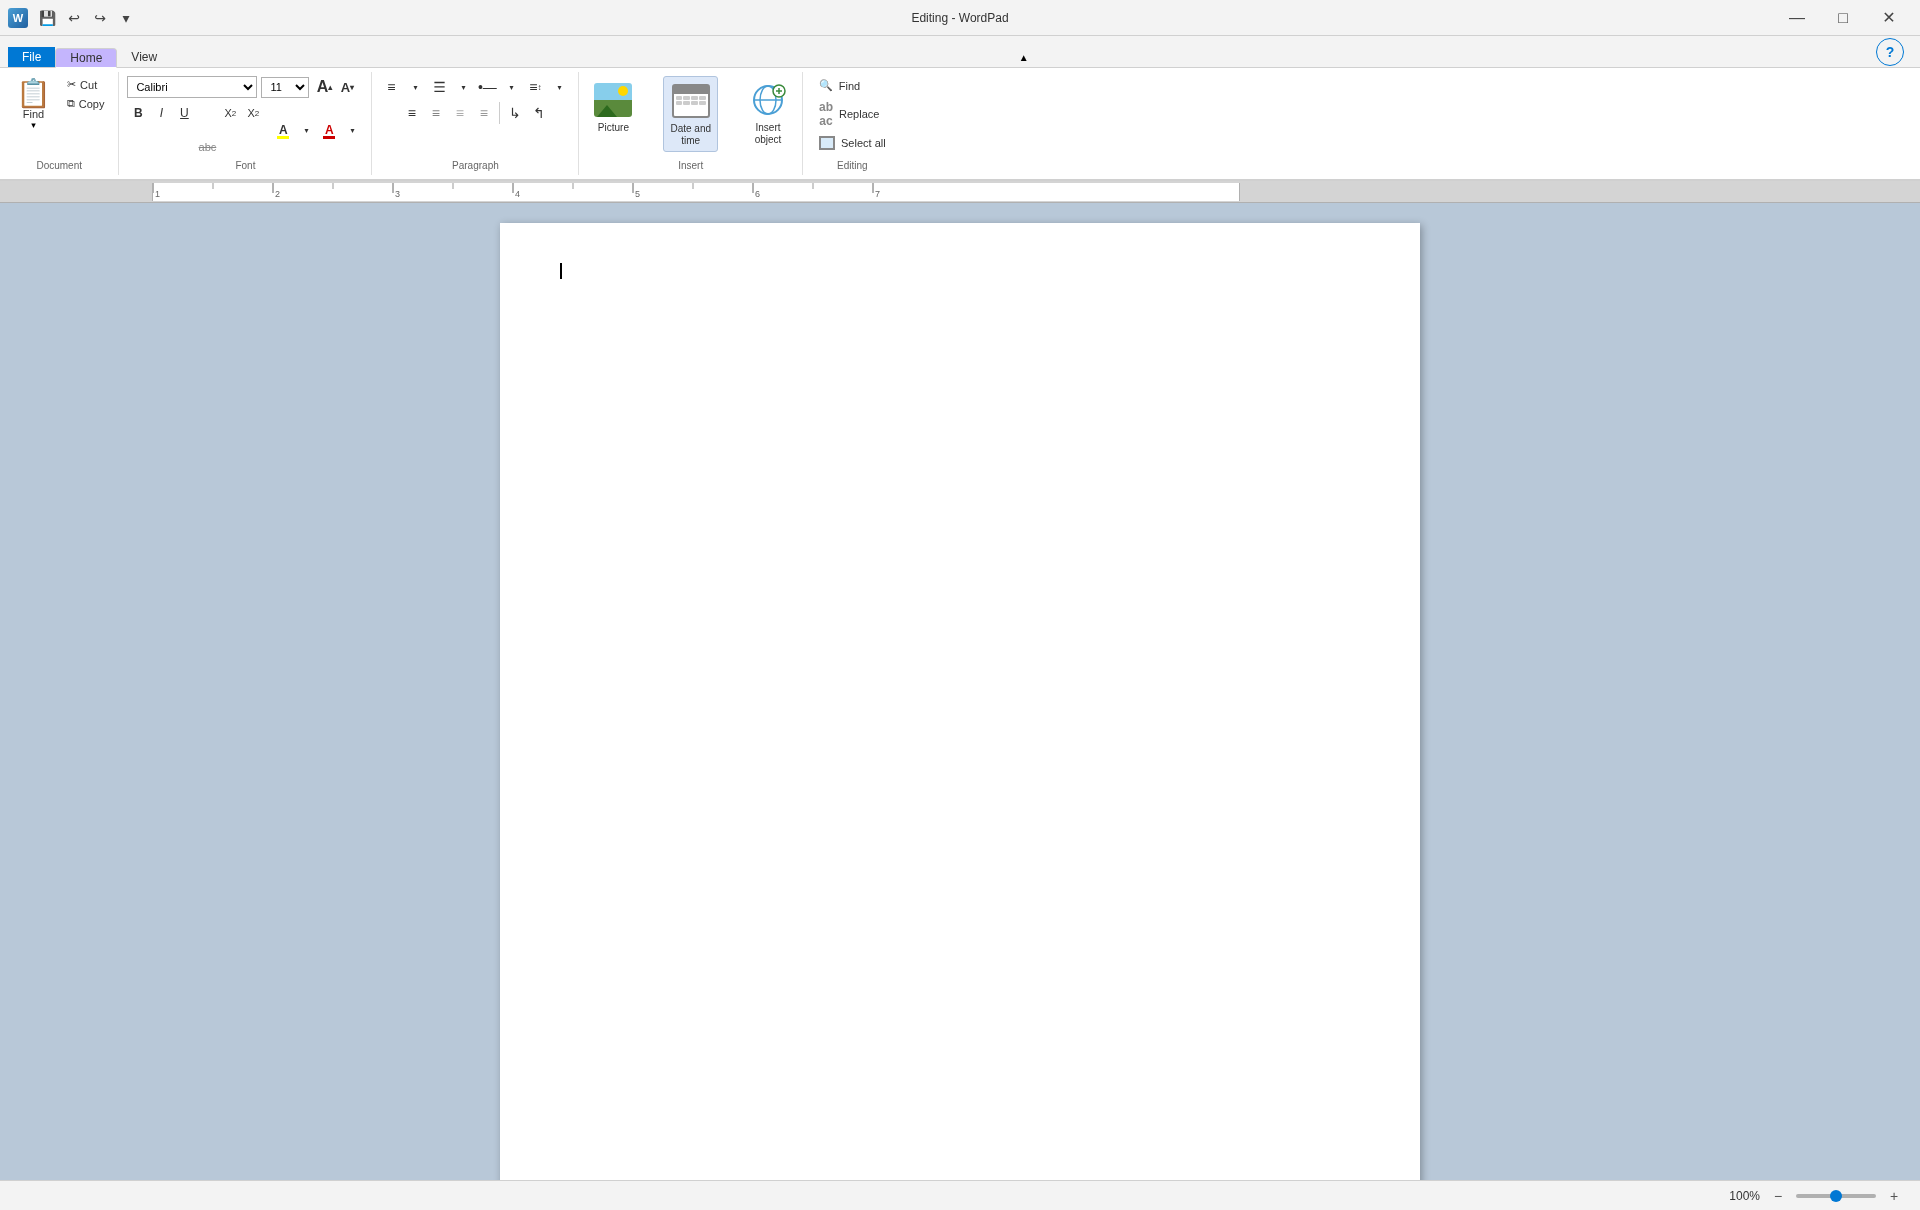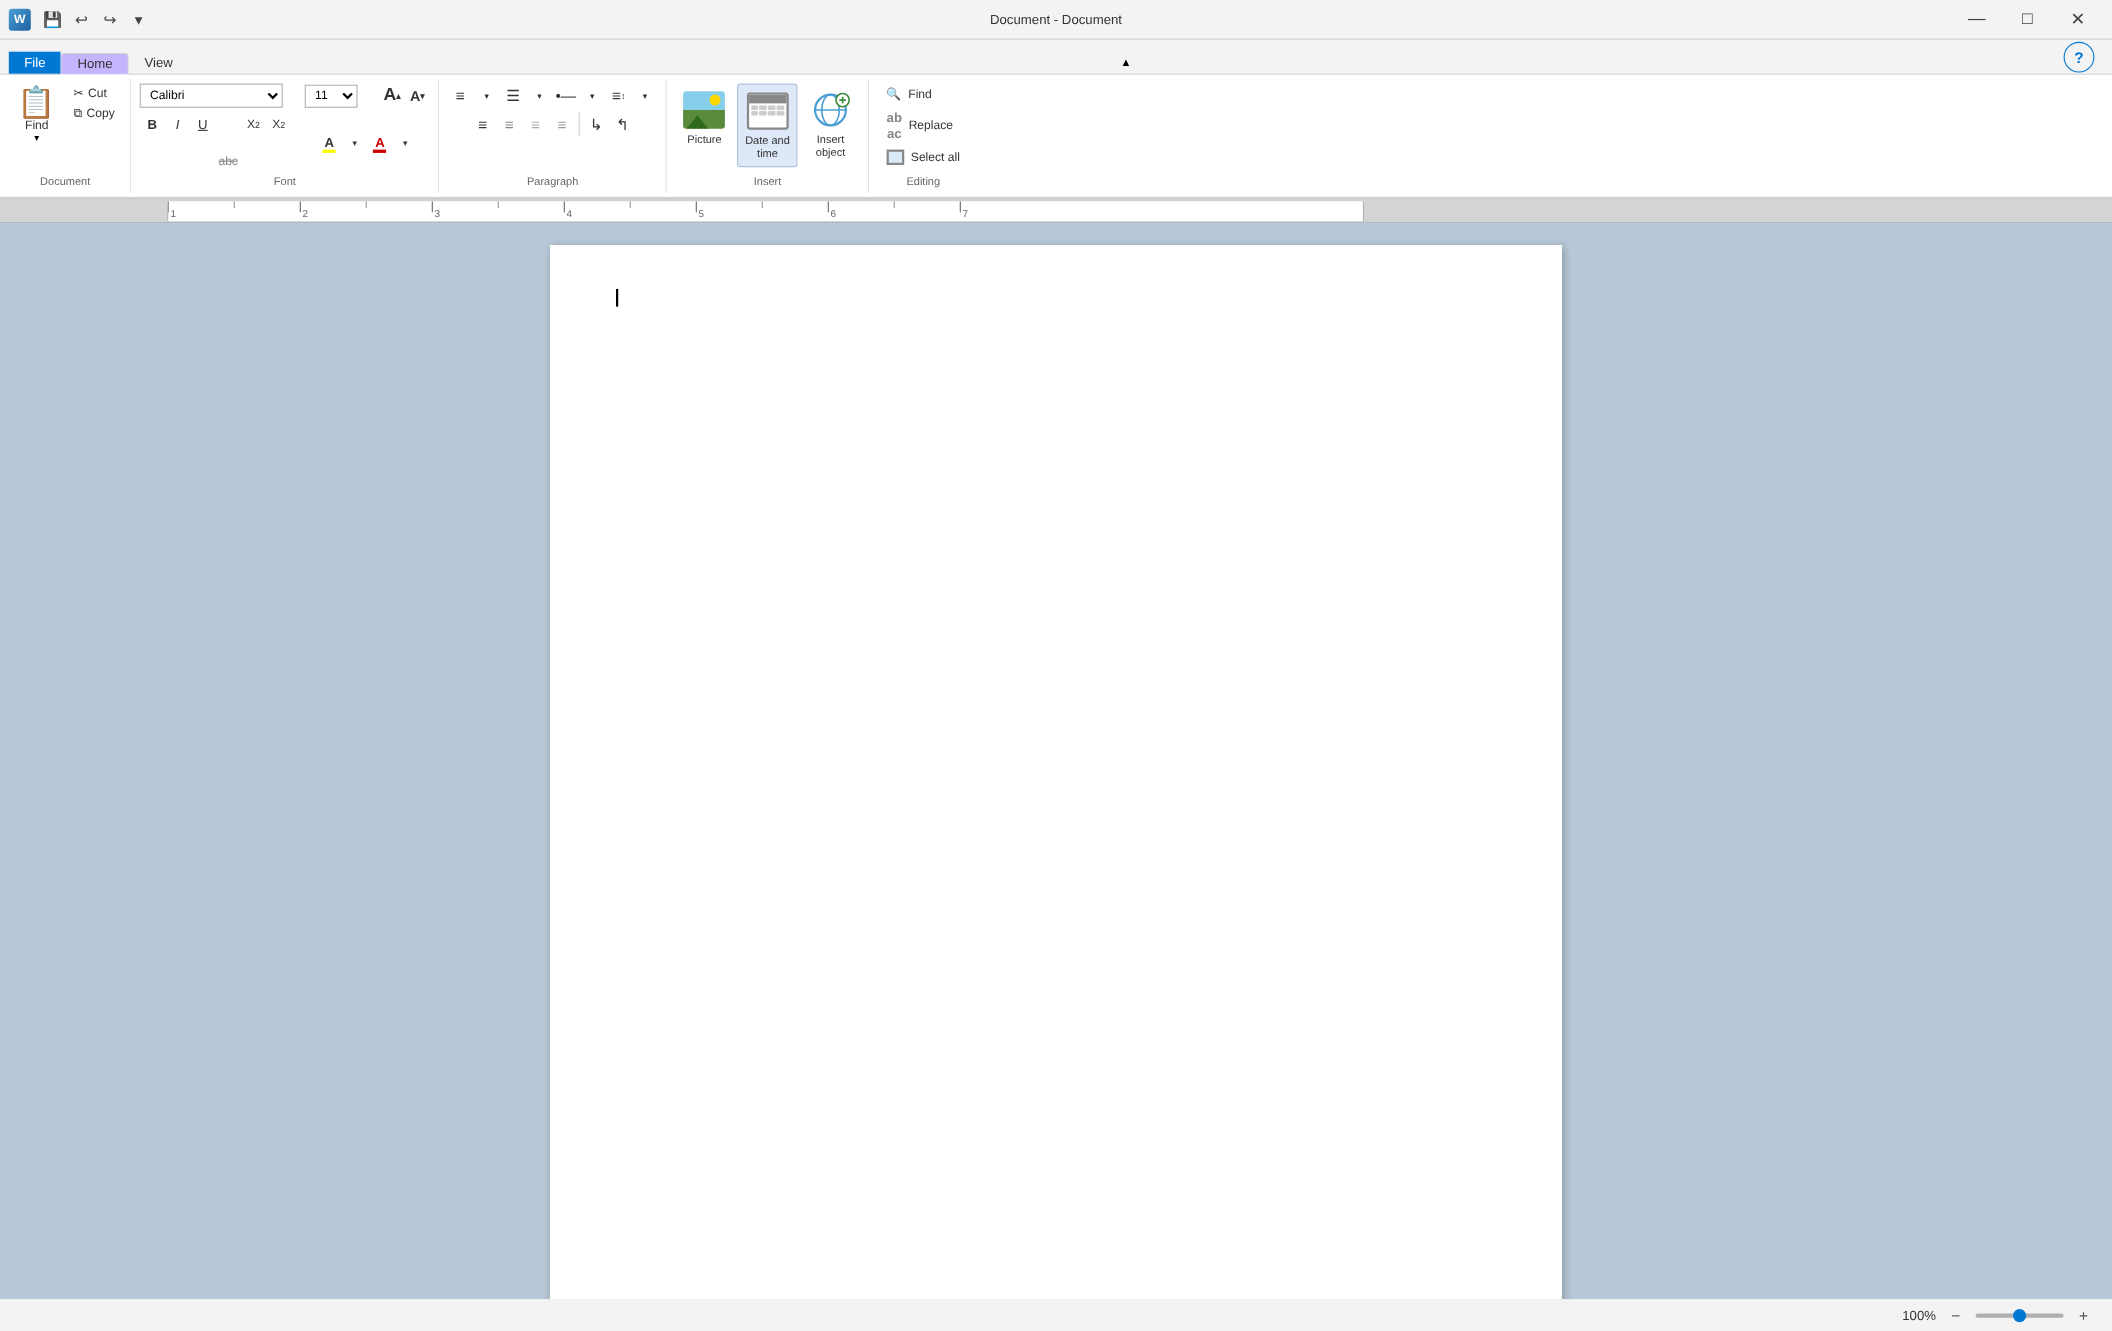--- a/index.html
+++ b/index.html
@@ -170,21 +170,21 @@
 
     
     .font-group .ribbon-group-content {
       flex-direction: column;
       align-items: flex-start;
       gap: 4px;
     }
     .font-row {
       display: flex;
       align-items: center;
-      gap: 20px;
+      gap: 4px;
     }
     .font-select {
       width: 130px; height: 22px;
       border: 1px solid #b0b0b0;
       background: white;
       font-size: 11px;
       padding: 0 4px;
       cursor: pointer;
     }
     .size-select {
@@ -226,21 +226,21 @@
       gap: 4px;
     }
     .para-row {
       display: flex; align-items: center; gap: 2px;
     }
 
     
     .insert-group .ribbon-group-content {
       flex-direction: row;
       align-items: flex-start;
-      gap: 4px;
+      gap: 24px;
       justify-content: flex-end;
     }
     .insert-btn {
       display: flex;
       flex-direction: column;
       align-items: center;
       padding: 4px 6px;
       cursor: pointer;
       border: none;
       background: transparent;
@@ -443,21 +443,21 @@
 <div class="title-bar">
   <div class="title-bar-left">
     <div class="title-icon">W</div>
     <div class="quick-access">
       <button class="qa-btn" title="Save">💾</button>
       <button class="qa-btn" title="Undo">↩</button>
       <button class="qa-btn" title="Redo">↪</button>
       <button class="qa-btn">▾</button>
     </div>
   </div>
-  <span class="title-text">Document - Document</span>
+  <span class="title-text">Editing - WordPad</span>
   <div class="title-bar-right">
     <button class="win-btn">—</button>
     <button class="win-btn">□</button>
     <button class="win-btn close">✕</button>
   </div>
 </div>
 
 <div class="ribbon-tabs">
   <button class="ribbon-tab file">File</button>
   <button class="ribbon-tab active">Home</button>

